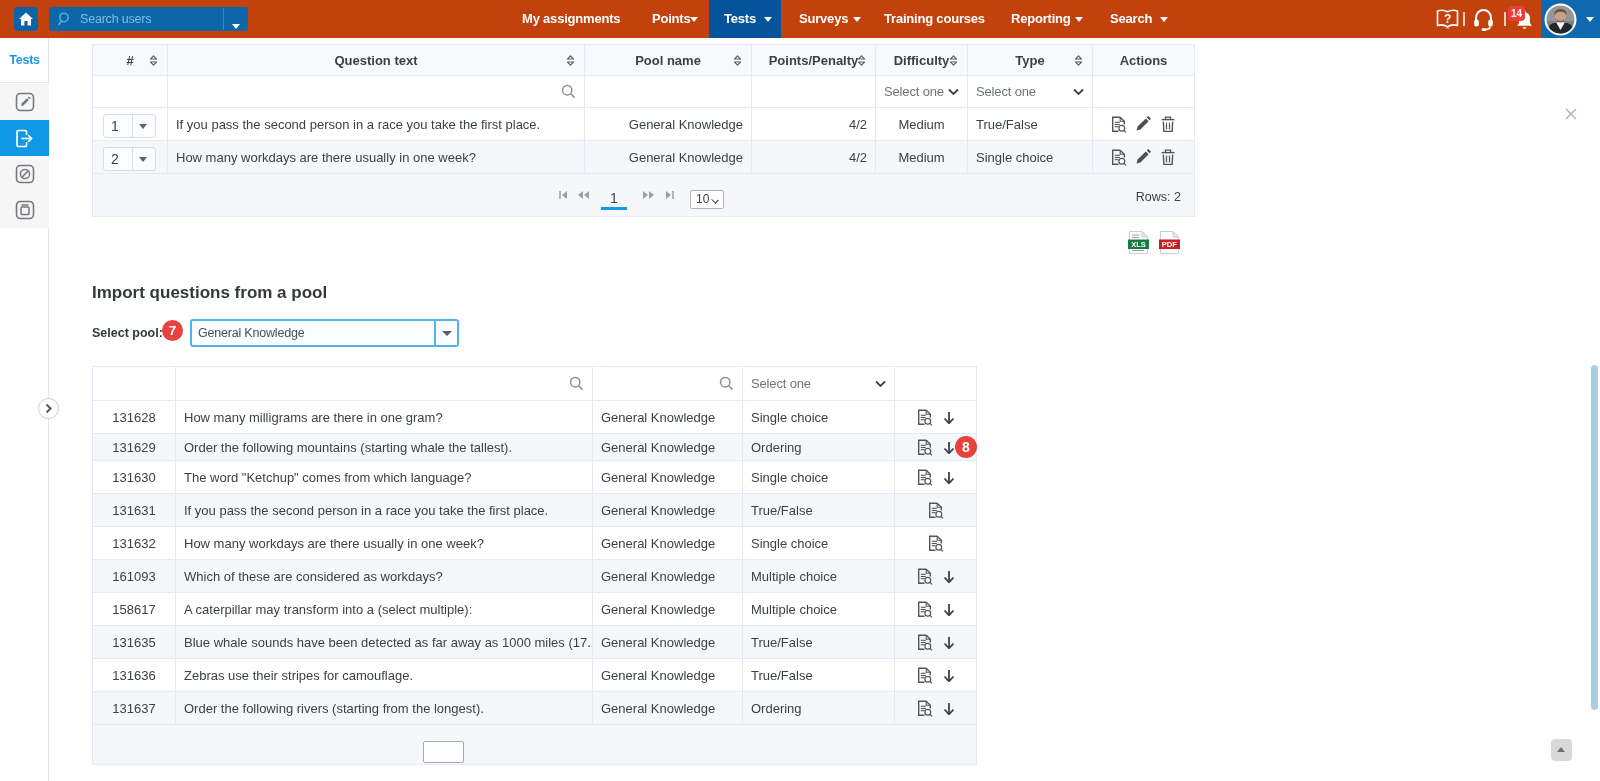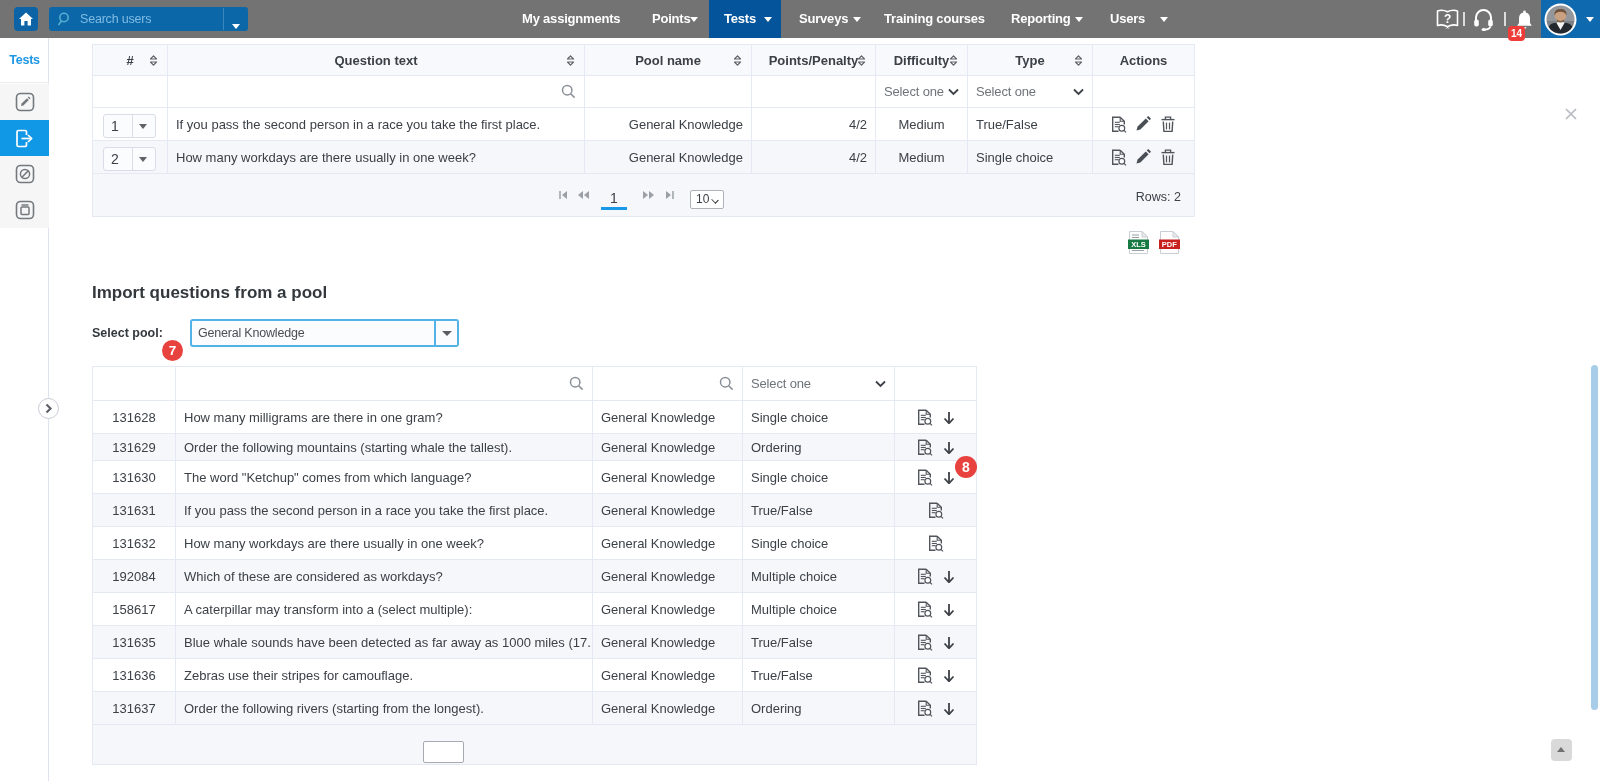--- a/index.html
+++ b/index.html
@@ -1,20 +1,20 @@
 <!DOCTYPE html>
 <html><head>
 <meta charset="utf-8">
 <style>
   * { margin:0; padding:0; box-sizing:border-box; }
   html,body { width:1600px; height:781px; overflow:hidden; background:#fff;
     font-family:"Liberation Sans", sans-serif; }
   .abs { position:absolute; }
   
-  #bar { position:absolute; left:0; top:0; width:1600px; height:38px; background:#737373; }
+  #bar { position:absolute; left:0; top:0; width:1600px; height:38px; background:#c2410c; }
   .navitem { position:absolute; top:0; height:38px; line-height:38px; color:#fff;
     font-size:13px; font-weight:600; letter-spacing:-0.2px; white-space:nowrap; }
   .ncaret { position:absolute; top:17px; width:0; height:0;
     border-left:4.5px solid transparent; border-right:4.5px solid transparent;
     border-top:5px solid #fff; }
   #testsblk { position:absolute; left:709px; top:0; width:72px; height:38px; background:#04549c; }
   #homebtn { position:absolute; left:14px; top:7px; width:24px; height:24px; background:#0c63a6; border-radius:4px; }
   #searchbox { position:absolute; left:49px; top:7px; width:199px; height:24px; background:#0c67a9; border-radius:3px; }
   #searchtxt { position:absolute; left:31px; top:0; height:24px; line-height:24px; color:#7fbce4; font-size:12.5px; letter-spacing:-0.2px; }
   #searchdiv { position:absolute; left:174px; top:1px; width:1px; height:22px; background:#3a87bd; }
@@ -32,21 +32,21 @@
   table.grid { border-collapse:collapse; table-layout:fixed; position:absolute;
     font-size:13px; color:#3c4147; background:#fff; }
   table.grid td, table.grid th { border:1px solid #e4e9f3; padding:0 8px; overflow:hidden; white-space:nowrap; }
   table.grid th { background:#f7f9fc; font-size:13px; font-weight:600; color:#3c4147; position:relative; text-align:center; }
   table.grid tr.tint td { background:#f5f7fb; }
   table.grid tr.frow td { background:#fff; }
   .sorti { position:absolute; right:9px; top:50%; margin-top:-5.5px; }
   .hflex { display:flex; align-items:center; }
   .selone { color:#6f7479; font-size:13px; letter-spacing:-0.15px; }
   .redball { position:absolute; background:#e7423e; border-radius:50%; color:#fff;
-    font-weight:700; text-align:center; z-index:5;margin-top:20px; }
+    font-weight:700; text-align:center; z-index:5; }
   
   .tfoot { background:#f5f7fb; }
   #combo { position:absolute; left:190px; top:319px; width:269px; height:28px; border:2px solid #53b2e8;
     border-radius:3px; background:#fafcfe; }
   #combo .cval { position:absolute; left:6px; top:0; height:24px; line-height:24px; font-size:12.5px; letter-spacing:-0.2px; color:#4a4f54; }
   #combo .cbtn { position:absolute; right:0; top:0; width:23px; height:24px; border-left:2px solid #53b2e8; background:#fafcfe; }
   #combo .cbtn:before { content:""; position:absolute; left:5.5px; top:9.5px; width:0; height:0;
     border-left:5px solid transparent; border-right:5px solid transparent; border-top:5px solid #5a5e63; }
   #scrollthumb { position:absolute; left:1591px; top:365px; width:7px; height:345px; background:#a8cde9; border-radius:3.5px; }
   #toTop { position:absolute; left:1551px; top:739px; width:21px; height:22px; background:#d9d9d9; border-radius:4px; }
@@ -167,21 +167,21 @@
     <div class="ncaret" style="left:690px"></div>
   <div id="testsblk">
       <div class="navitem" style="left:15px">Tests</div>
       <div class="ncaret" style="left:55px"></div>
     </div>
   <div class="navitem" style="left:799px">Surveys</div>
     <div class="ncaret" style="left:853px"></div>
   <div class="navitem" style="left:884px">Training courses</div>
   <div class="navitem" style="left:1011px">Reporting</div>
     <div class="ncaret" style="left:1075px"></div>
-  <div class="navitem" style="left:1110px">Users</div>
+  <div class="navitem" style="left:1110px">Search</div>
     <div class="ncaret" style="left:1160px"></div>
 
   <svg class="abs" style="left:1436px;top:8px" width="23" height="23" viewBox="0 0 23 23">
     <path d="M1.5 3 Q 6.5 1.2 11.5 3.8 Q 16.5 1.2 21.5 3 L21.5 17.5 Q 16.5 15.8 11.5 18.6 Q 6.5 15.8 1.5 17.5 Z" fill="none" stroke="#fff" stroke-width="1.6" stroke-linejoin="round"></path>
     <path d="M11.5 18.6 L9.5 21 L11.5 20 L13.5 21 Z" fill="#fff"></path>
     <text x="8" y="14.5" font-size="12" font-weight="bold" fill="#fff">?</text>
   </svg>
   <div class="vsep" style="left:1463px"></div>
   <svg class="abs" style="left:1473px;top:8px" width="21" height="23" viewBox="0 0 21 23">
     <path d="M3 13 L3 9.5 A7.5 7.5 0 0 1 18 9.5 L18 13" fill="none" stroke="#fff" stroke-width="2"></path>
@@ -462,21 +462,21 @@
   <tr style="height:33px">
         <td class="cid">131632</td>
         <td>How many workdays are there usually in one week?</td>
         <td>General Knowledge</td>
         <td>Single choice</td>
         <td class="act2"><svg class="icon" width="16" height="17">
             <use href="#prev"></use>
           </svg></td>
       </tr>
   <tr class="tint" style="height:33px">
-        <td class="cid">192084</td>
+        <td class="cid">161093</td>
         <td>Which of these are considered as workdays?</td>
         <td>General Knowledge</td>
         <td>Multiple choice</td>
         <td class="act2"><svg class="icon" width="16" height="17">
             <use href="#prev"></use>
           </svg><svg class="icon" width="12" height="13">
             <use href="#dl"></use>
           </svg></td>
       </tr>
   <tr style="height:33px">

